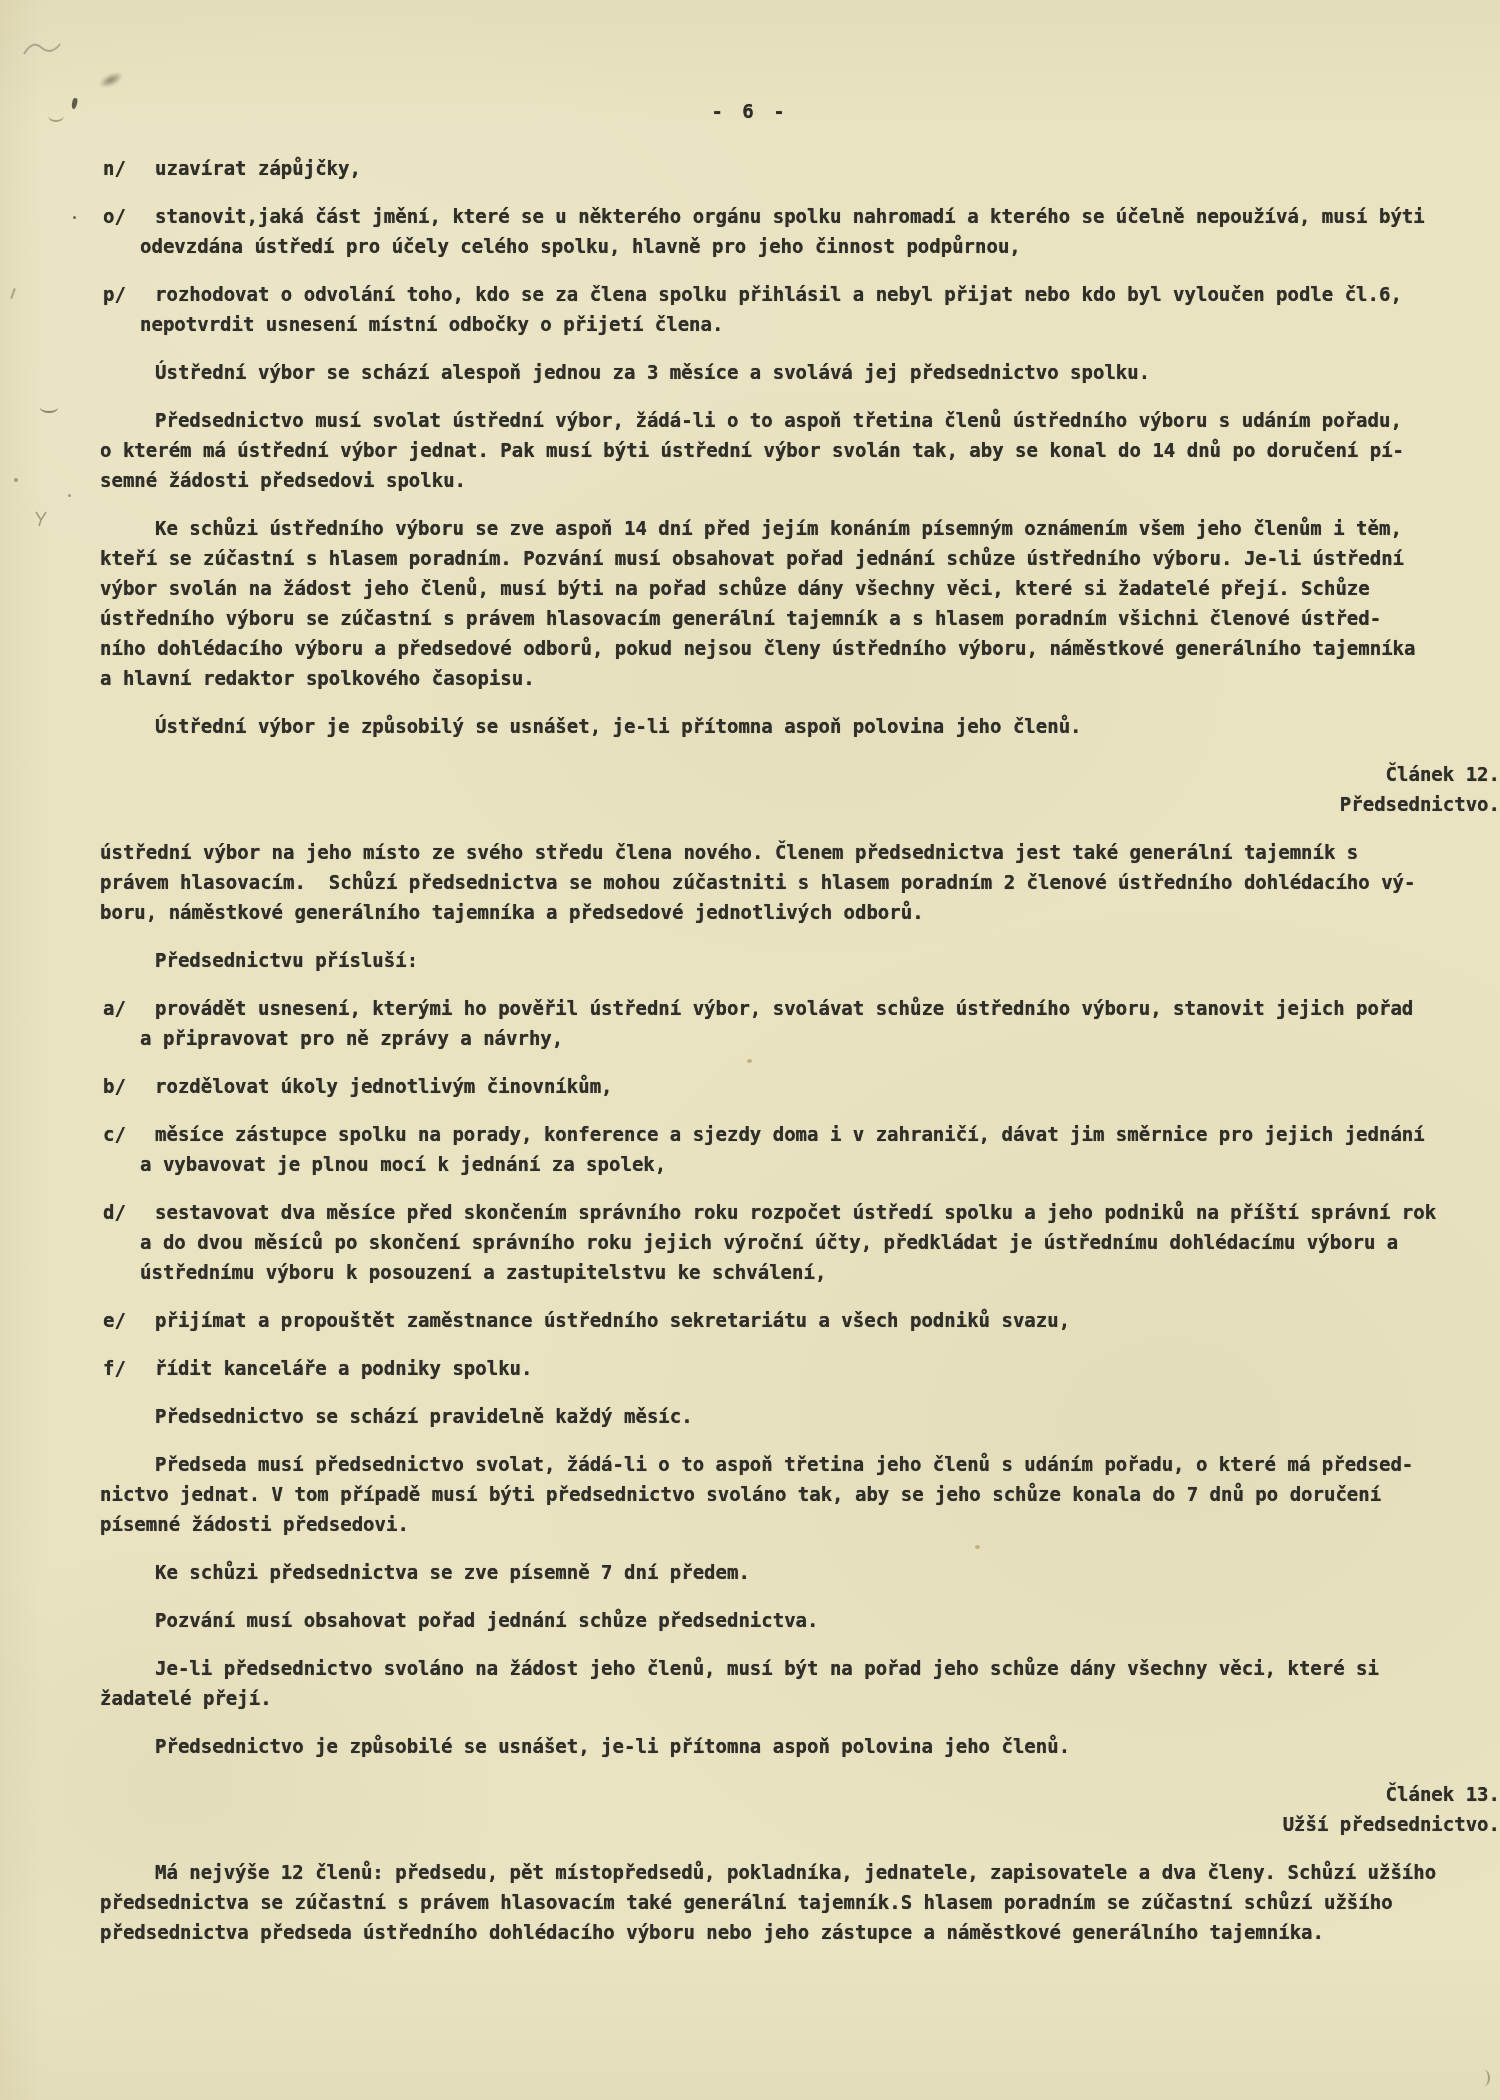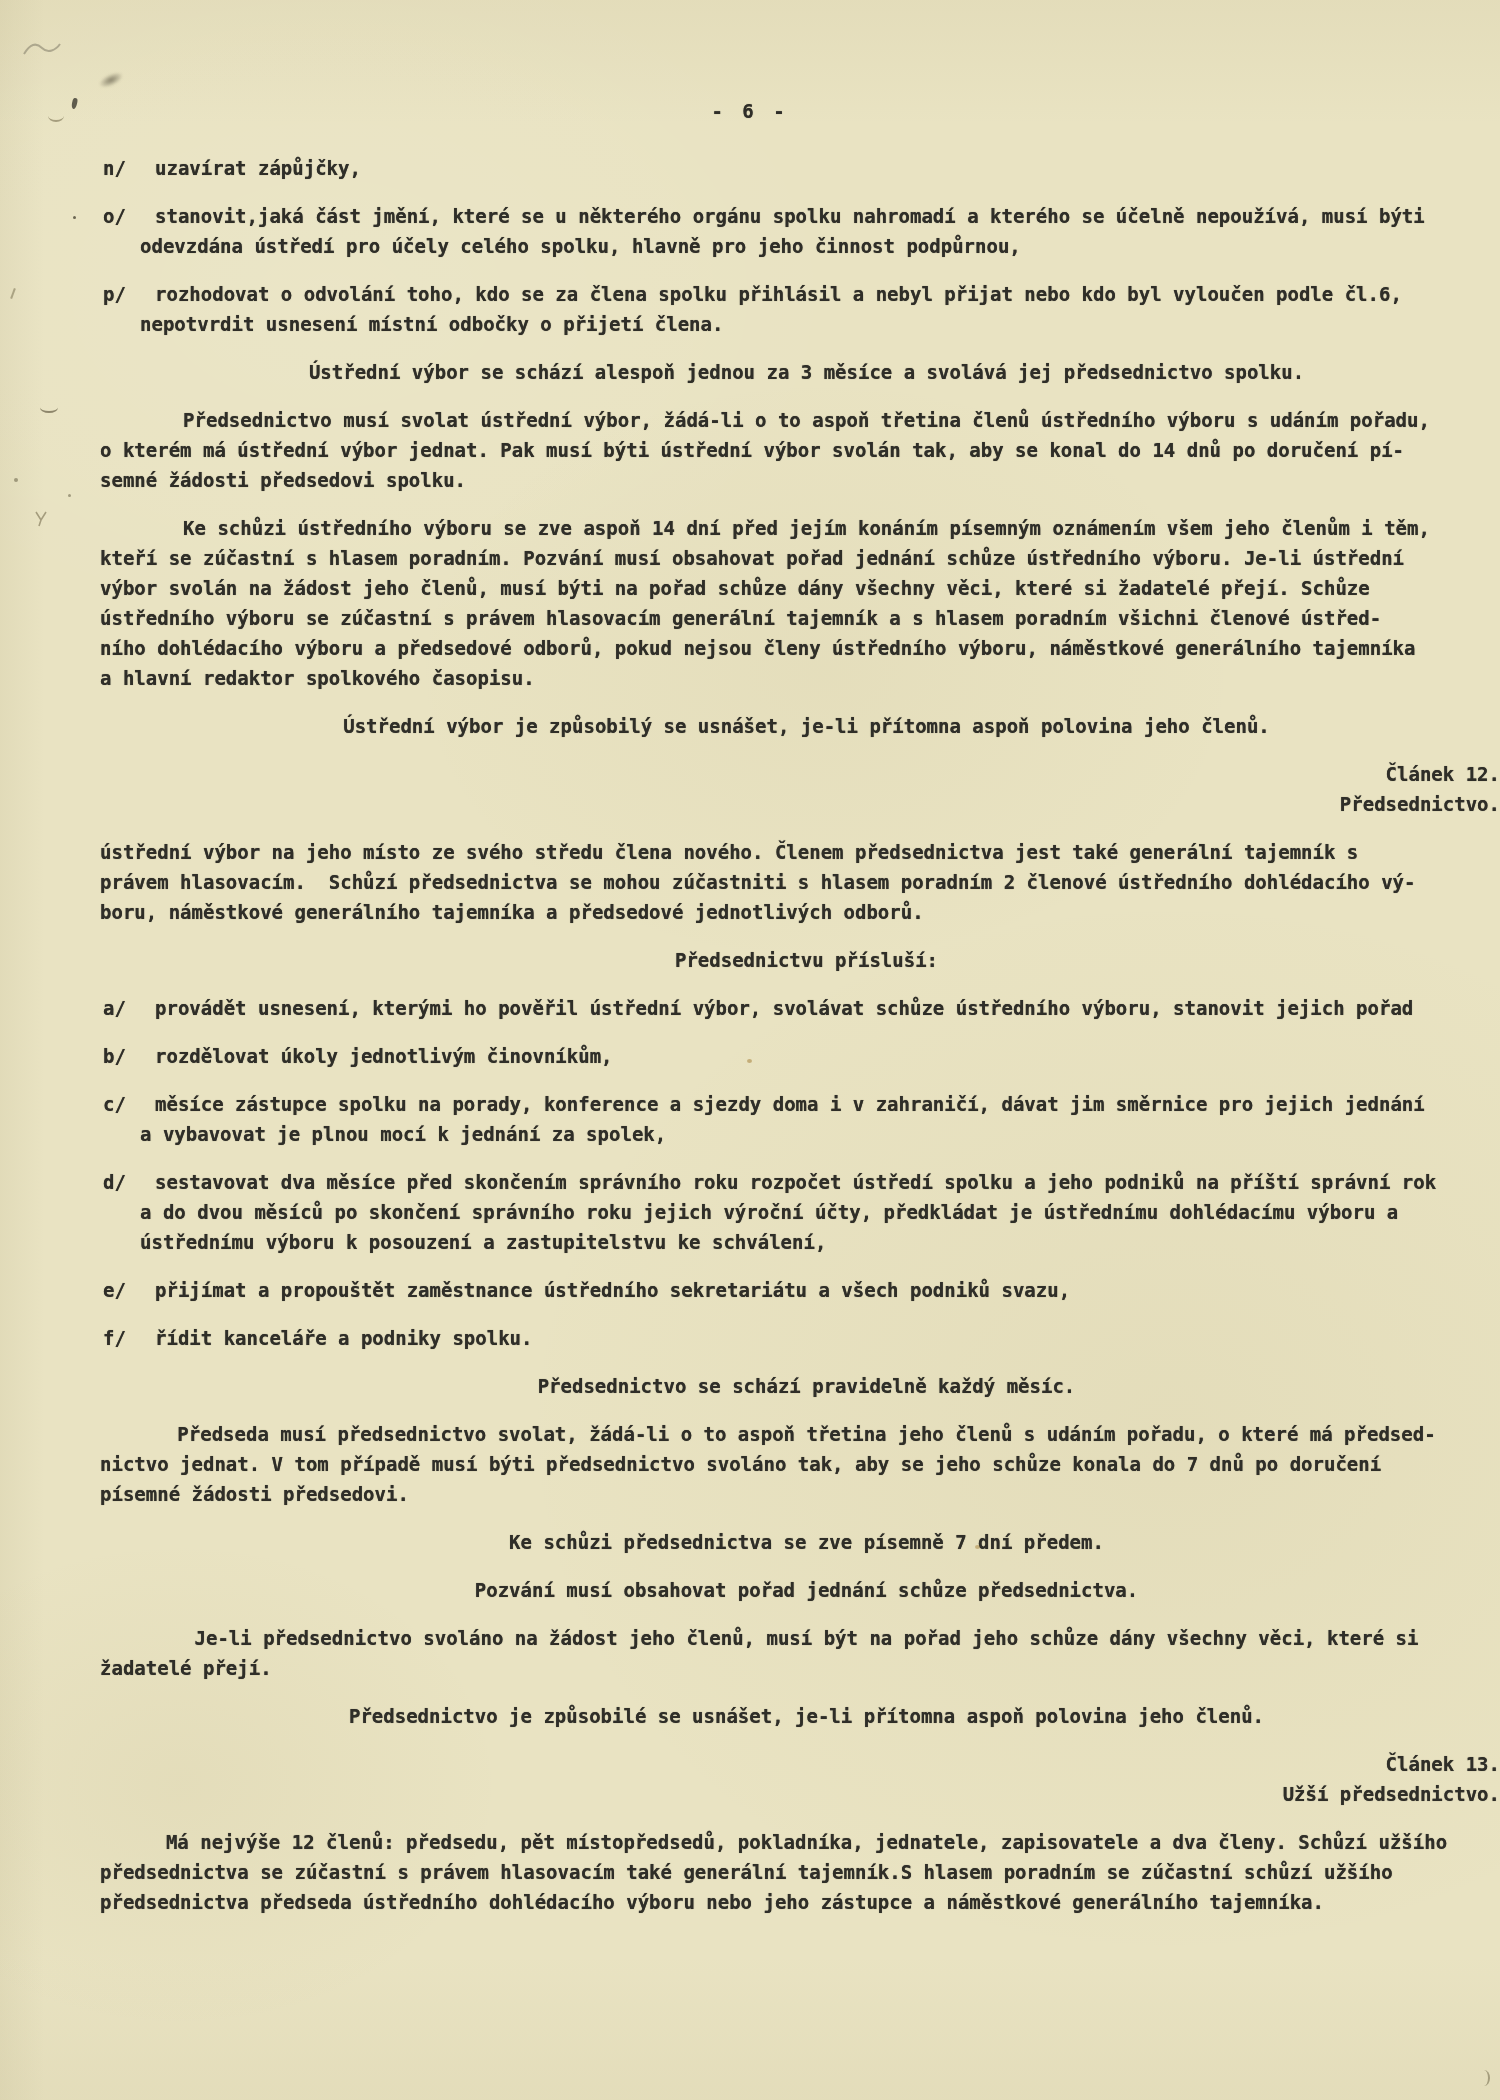--- a/index.html
+++ b/index.html
@@ -30,21 +30,21 @@
   }
   .page-number{
     position:absolute;top:100px;left:0;width:100%;
     text-align:center;letter-spacing:4px;
   }
   .body{
     position:absolute;left:100px;right:42px;top:153px;
   }
   .line{line-height:30px;white-space:pre;}
   .block + .block{margin-top:18px;}
-  .para .first{text-indent:55px;text-align:center;}
+  .para .first{text-indent:55px;}
   .heading{text-align:right;margin-left:-100px;margin-right:-42px;}
   .item-first{margin-left:3px;display:flex;}
   .item-label{width:52px;flex:0 0 auto;}
   .item-cont{margin-left:40px;}
 
   
   .artifact{position:absolute;pointer-events:none;}
   .a-squiggle{left:22px;top:40px;opacity:.6;}
   .a-smudge{left:98px;top:74px;width:26px;height:12px;border-radius:50%;
     background:radial-gradient(closest-side,rgba(70,65,48,.6),rgba(70,65,48,0));
@@ -121,20 +121,21 @@
       <div class="line">právem hlasovacím.  Schůzí předsednictva se mohou zúčastniti s hlasem poradním 2 členové ústředního dohlédacího vý-</div>
       <div class="line">boru, náměstkové generálního tajemníka a předsedové jednotlivých odborů.</div>
     </div>
 
     <div class="block para">
       <div class="line first">Předsednictvu přísluší:</div>
     </div>
 
     <div class="block item">
       <div class="line item-first"><span class="item-label">a/</span><span>provádět usnesení, kterými ho pověřil ústřední výbor, svolávat schůze ústředního výboru, stanovit jejich pořad</span></div>
+      <div class="line item-cont">a připravovat pro ně zprávy a návrhy,</div>
     </div>
 
     <div class="block item">
       <div class="line item-first"><span class="item-label">b/</span><span>rozdělovat úkoly jednotlivým činovníkům,</span></div>
     </div>
 
     <div class="block item">
       <div class="line item-first"><span class="item-label">c/</span><span>měsíce zástupce spolku na porady, konference a sjezdy doma i v zahraničí, dávat jim směrnice pro jejich jednání</span></div>
       <div class="line item-cont">a vybavovat je plnou mocí k jednání za spolek,</div>
     </div>

